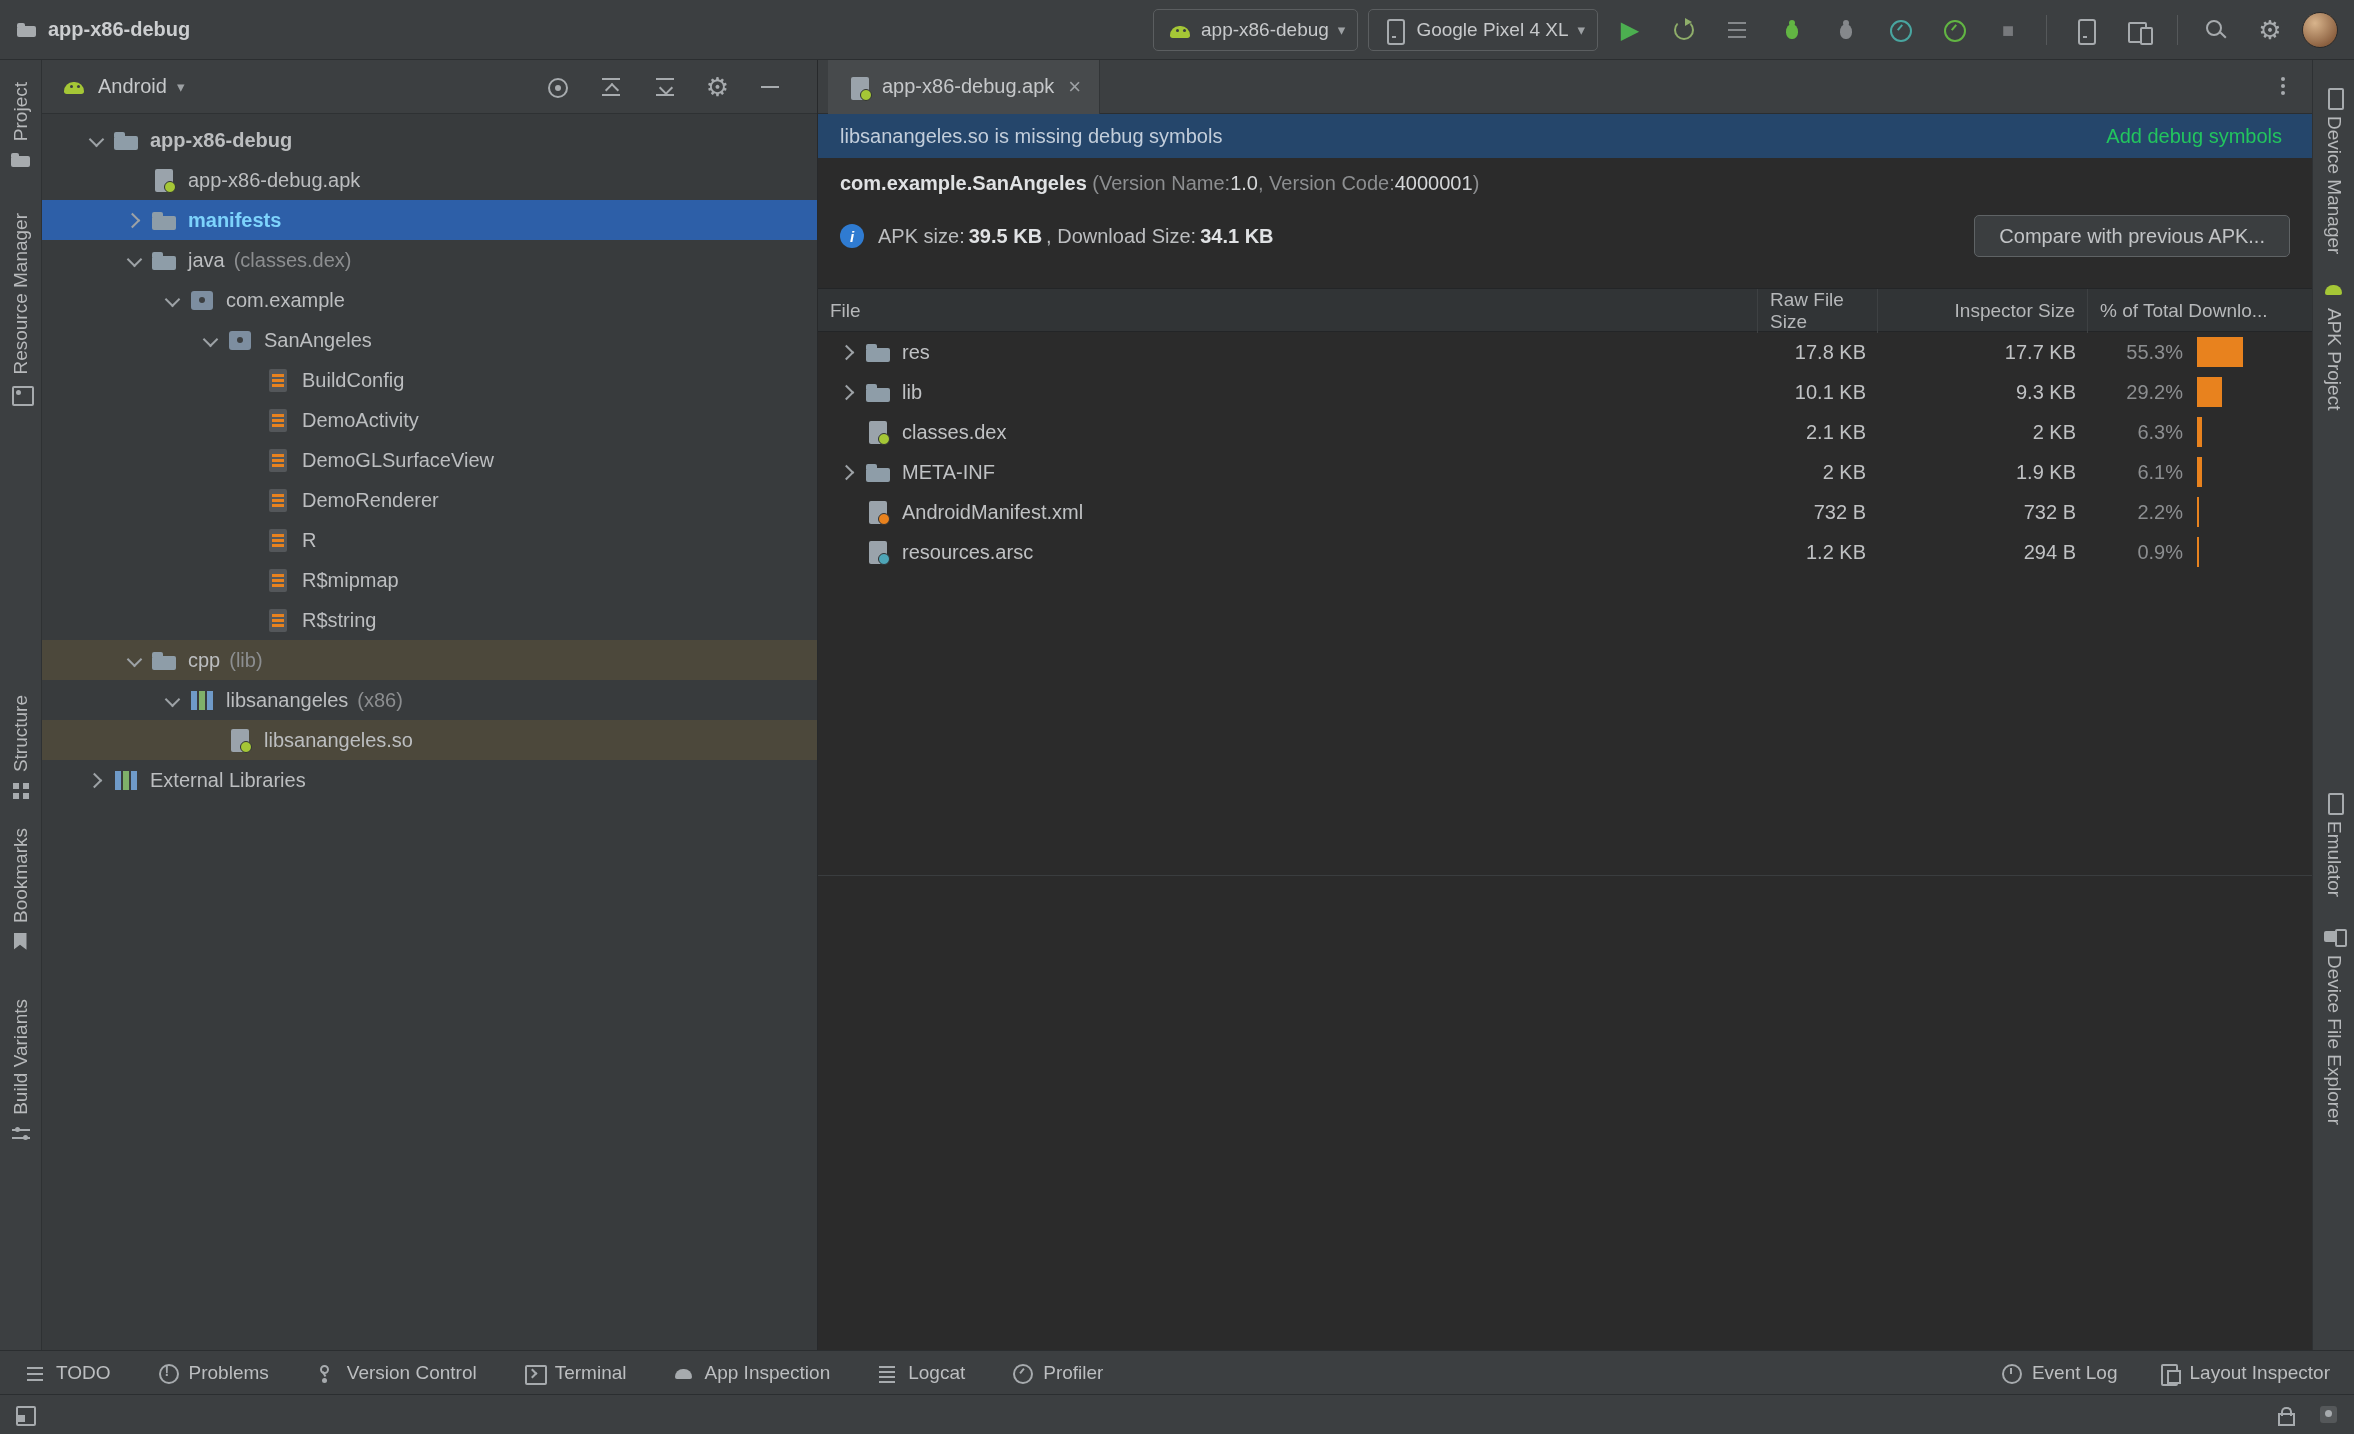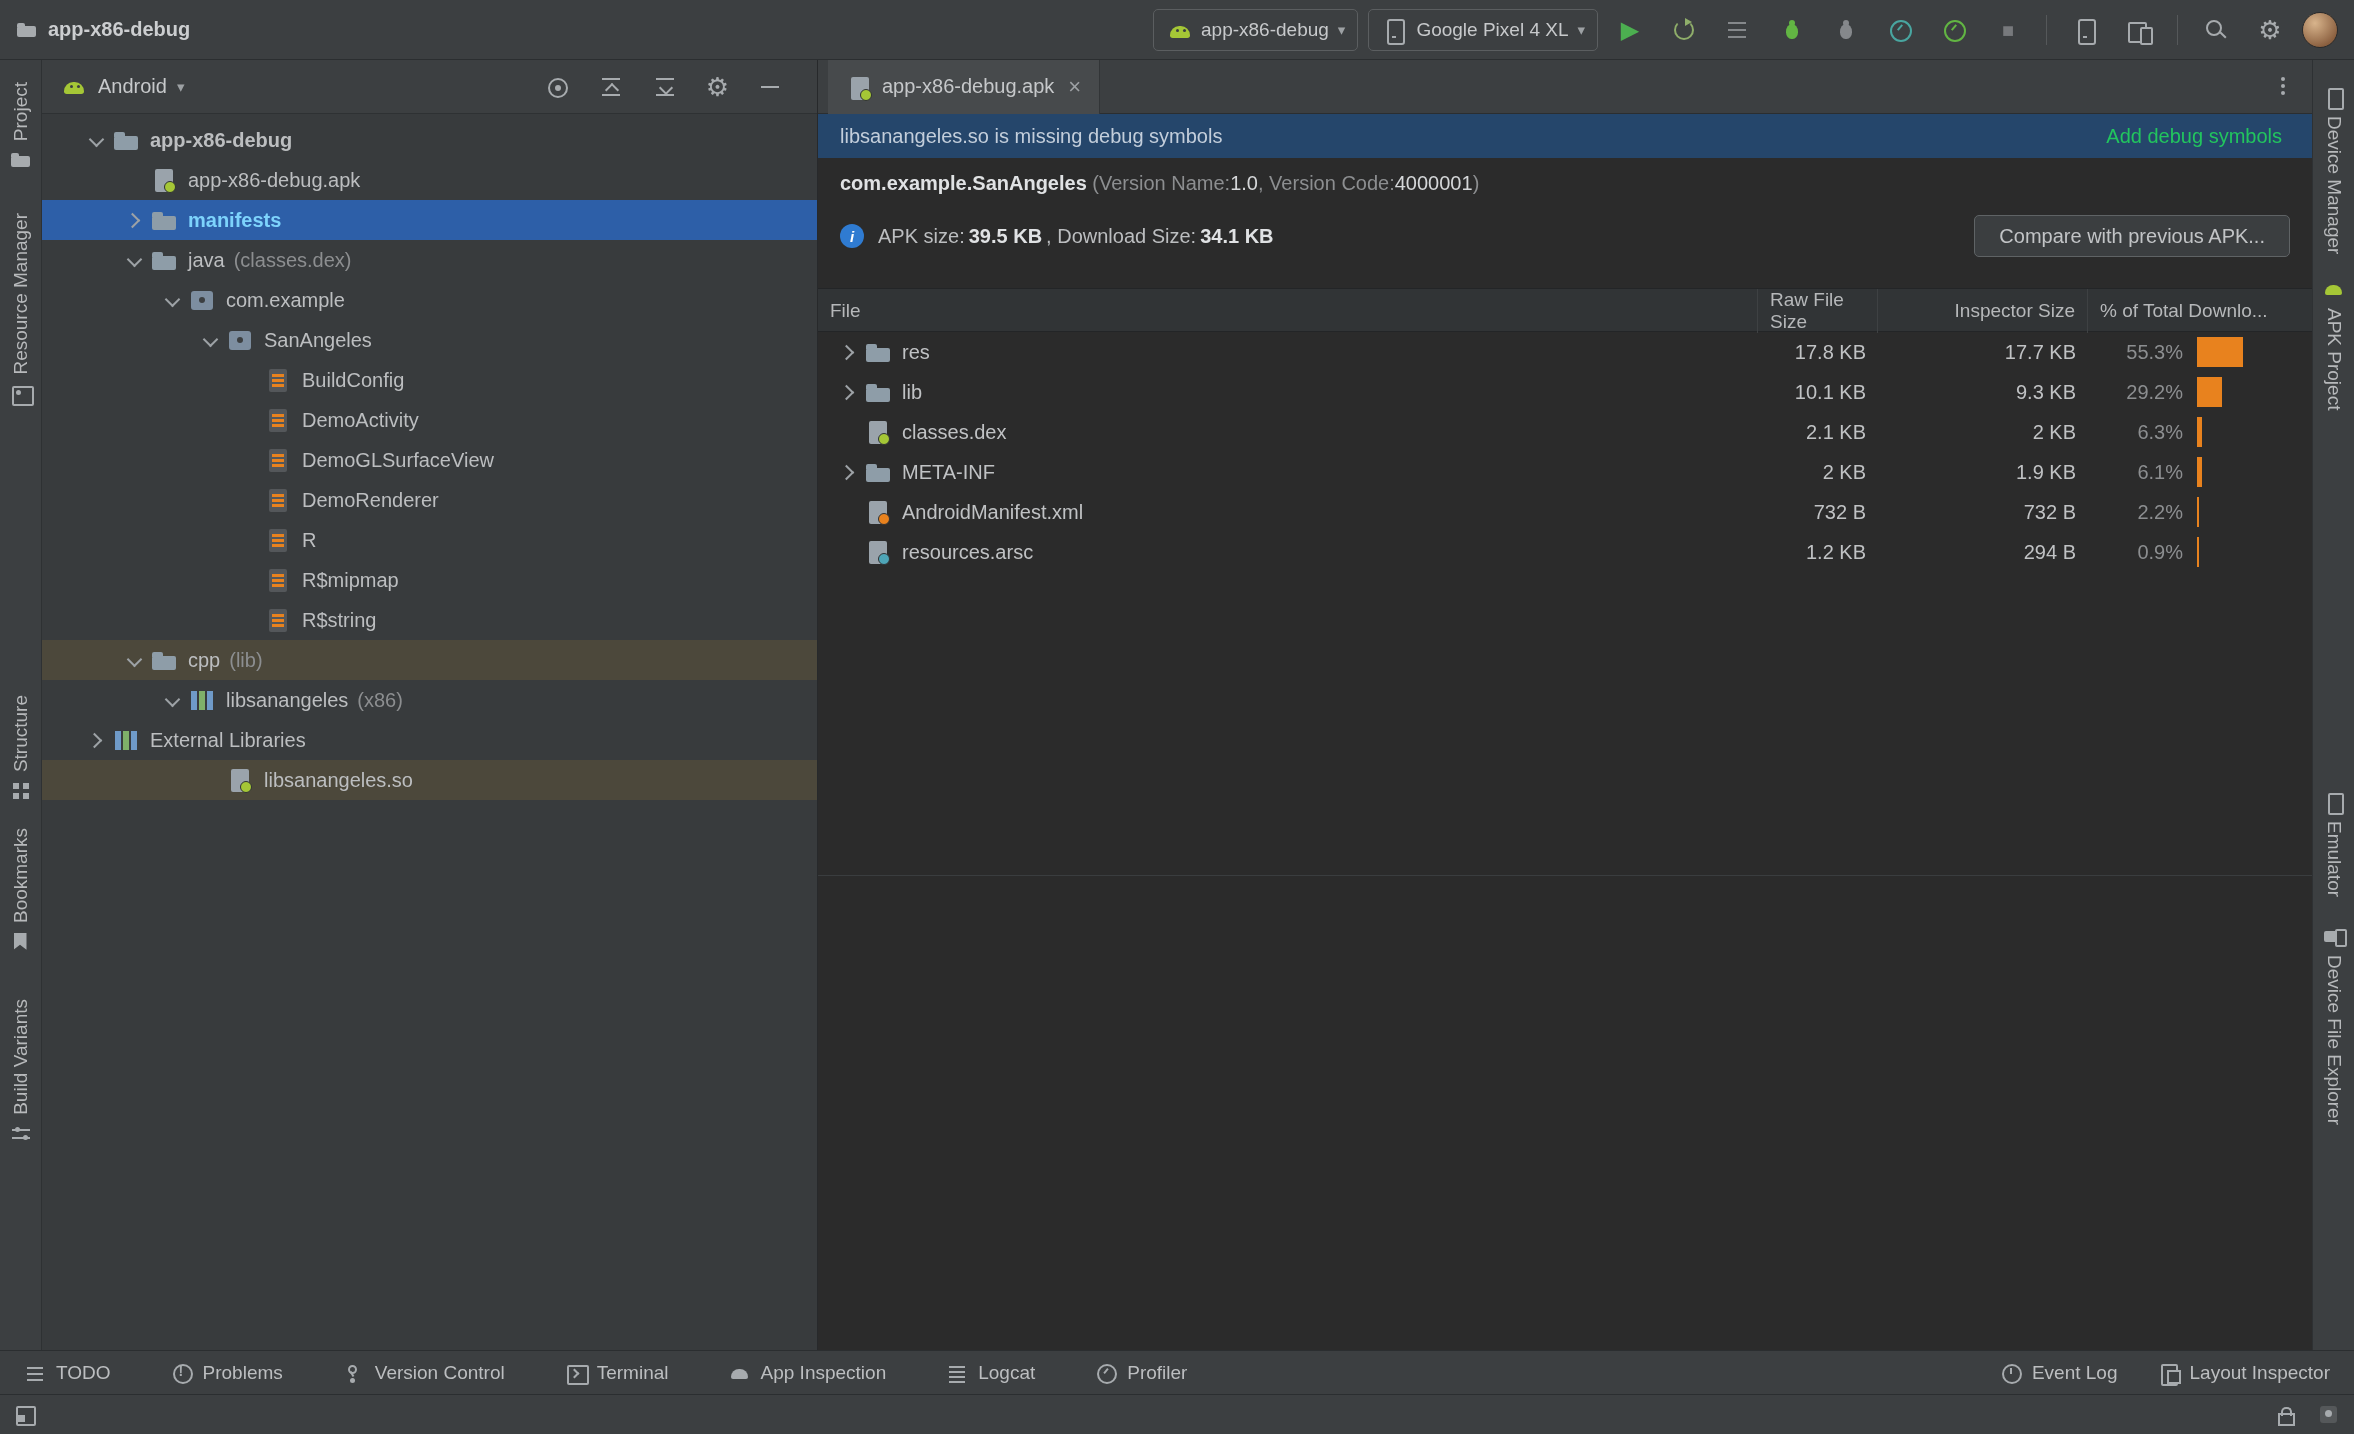--- a/index.html
+++ b/index.html
@@ -134,21 +134,21 @@
   .trow2 { height:40px; font-size:20px; color:#c0c2c4; }
   .trow2 .fcell { display:flex; align-items:center; padding-left:16px; }
   .trow2 .num { text-align:right; padding-right:12px; }
   .trow2 .pct { text-align:right; color:#8c8e90; }
   .barcell { padding-left:14px; }
   .bar { height:30px; background:#e8821e; }
   .table-rest { height:304px; border-bottom:1px solid #3a3d3f; }
   .editor-empty { flex:1; }
 
   
-  .bottombar { height:44px; background:#3c3f41; border-top:1px solid #2b2e30; display:flex; align-items:center; padding:0 24px; gap:60px; font-size:19px; color:#bcbec0; flex:none; }
+  .bottombar { height:44px; background:#3c3f41; border-top:1px solid #2b2e30; display:flex; align-items:center; padding:0 24px; gap:46px; font-size:19px; color:#bcbec0; flex:none; }
   .bbtn { display:flex; align-items:center; gap:10px; }
   .bb-right { margin-left:auto; display:flex; gap:40px; }
   .bi { position:relative; width:22px; height:22px; flex:none; }
   .bi-todo::before { content:''; position:absolute; left:3px; top:5px; width:16px; height:2px; background:#a7abae; box-shadow:0 6px 0 #a7abae, 0 12px 0 #a7abae; }
   .bi-problem::before { content:''; position:absolute; left:2px; top:2px; width:16px; height:16px; border:2px solid #a7abae; border-radius:50%; }
   .bi-problem::after { content:'!'; position:absolute; left:8px; top:1px; font-size:14px; color:#a7abae; font-weight:bold; }
   .bi-branch::before { content:''; position:absolute; left:5px; top:3px; width:5px; height:5px; border:2px solid #a7abae; border-radius:50%; box-shadow:0 11px 0 -2px #a7abae; }
   .bi-branch::after { content:''; position:absolute; left:8px; top:9px; width:2px; height:6px; background:#a7abae; transform:rotate(-30deg); }
   .bi-term::before { content:''; position:absolute; left:2px; top:3px; width:18px; height:16px; border:2px solid #a7abae; border-radius:2px; }
   .bi-term::after { content:''; position:absolute; left:6px; top:8px; width:5px; height:5px; border-right:2px solid #a7abae; border-bottom:2px solid #a7abae; transform:rotate(-45deg); }
@@ -345,29 +345,29 @@
           <span class="ic ic-folder"></span>
           <span class="lbl">cpp</span>
           <span class="sfx">(lib)</span>
         </div>
         <div class="trow l2">
           <span class="chev"></span>
           <span class="ic ic-lib"></span>
           <span class="lbl">libsanangeles</span>
           <span class="sfx">(x86)</span>
         </div>
+        <div class="trow l3 sel-olive">
+          <span class="chev none"></span>
+          <span class="ic ic-file green"></span>
+          <span class="lbl">libsanangeles.so</span>
+        </div>
         <div class="trow l0">
           <span class="chev right"></span>
           <span class="ic ic-lib"></span>
           <span class="lbl">External Libraries</span>
-        </div>
-        <div class="trow l3 sel-olive">
-          <span class="chev none"></span>
-          <span class="ic ic-file green"></span>
-          <span class="lbl">libsanangeles.so</span>
         </div>
       </div>
     </div>
 
     <div class="editor">
       <div class="tabbar">
         <div class="tab">
           <span class="ic ic-file green" style="width:26px;height:26px;margin:0"></span>
           <span>app-x86-debug.apk</span>
           <span class="tab-close">×</span>

